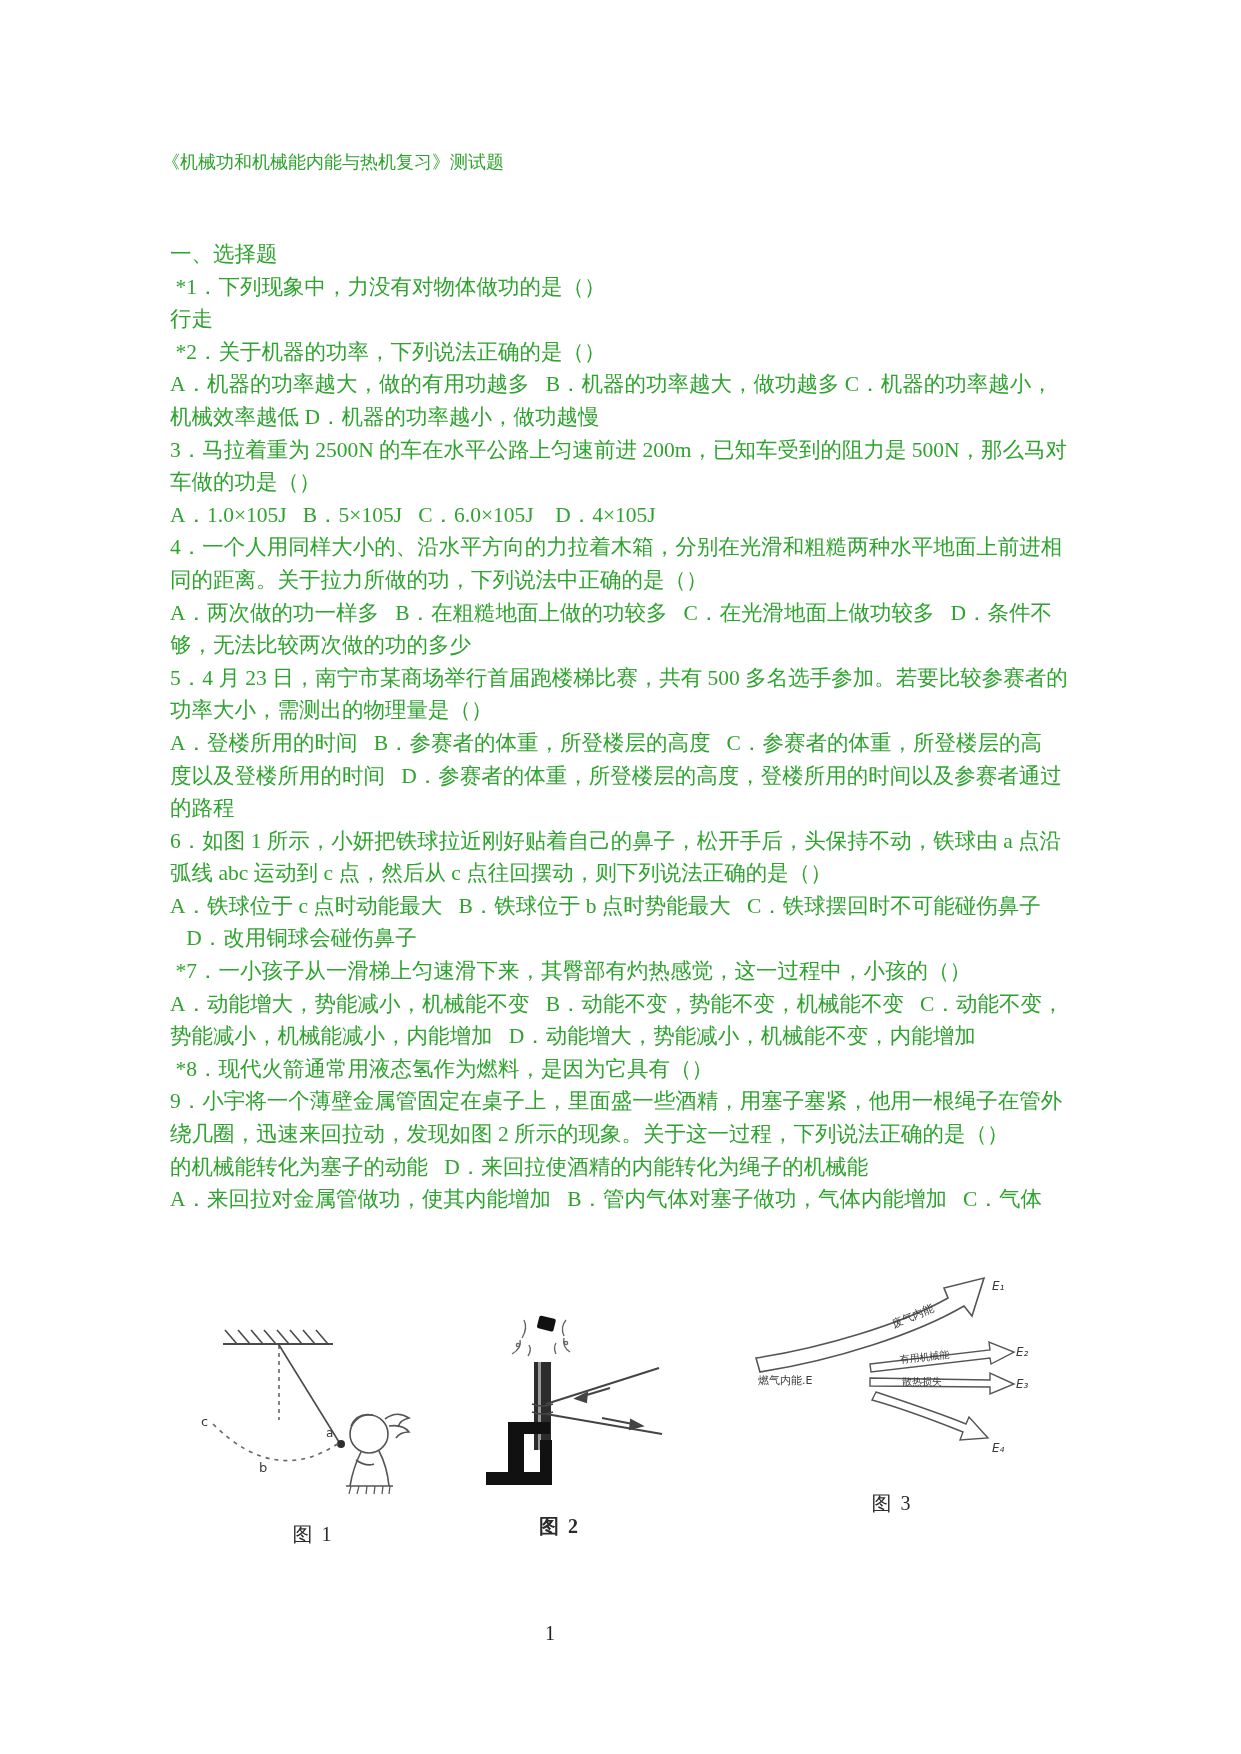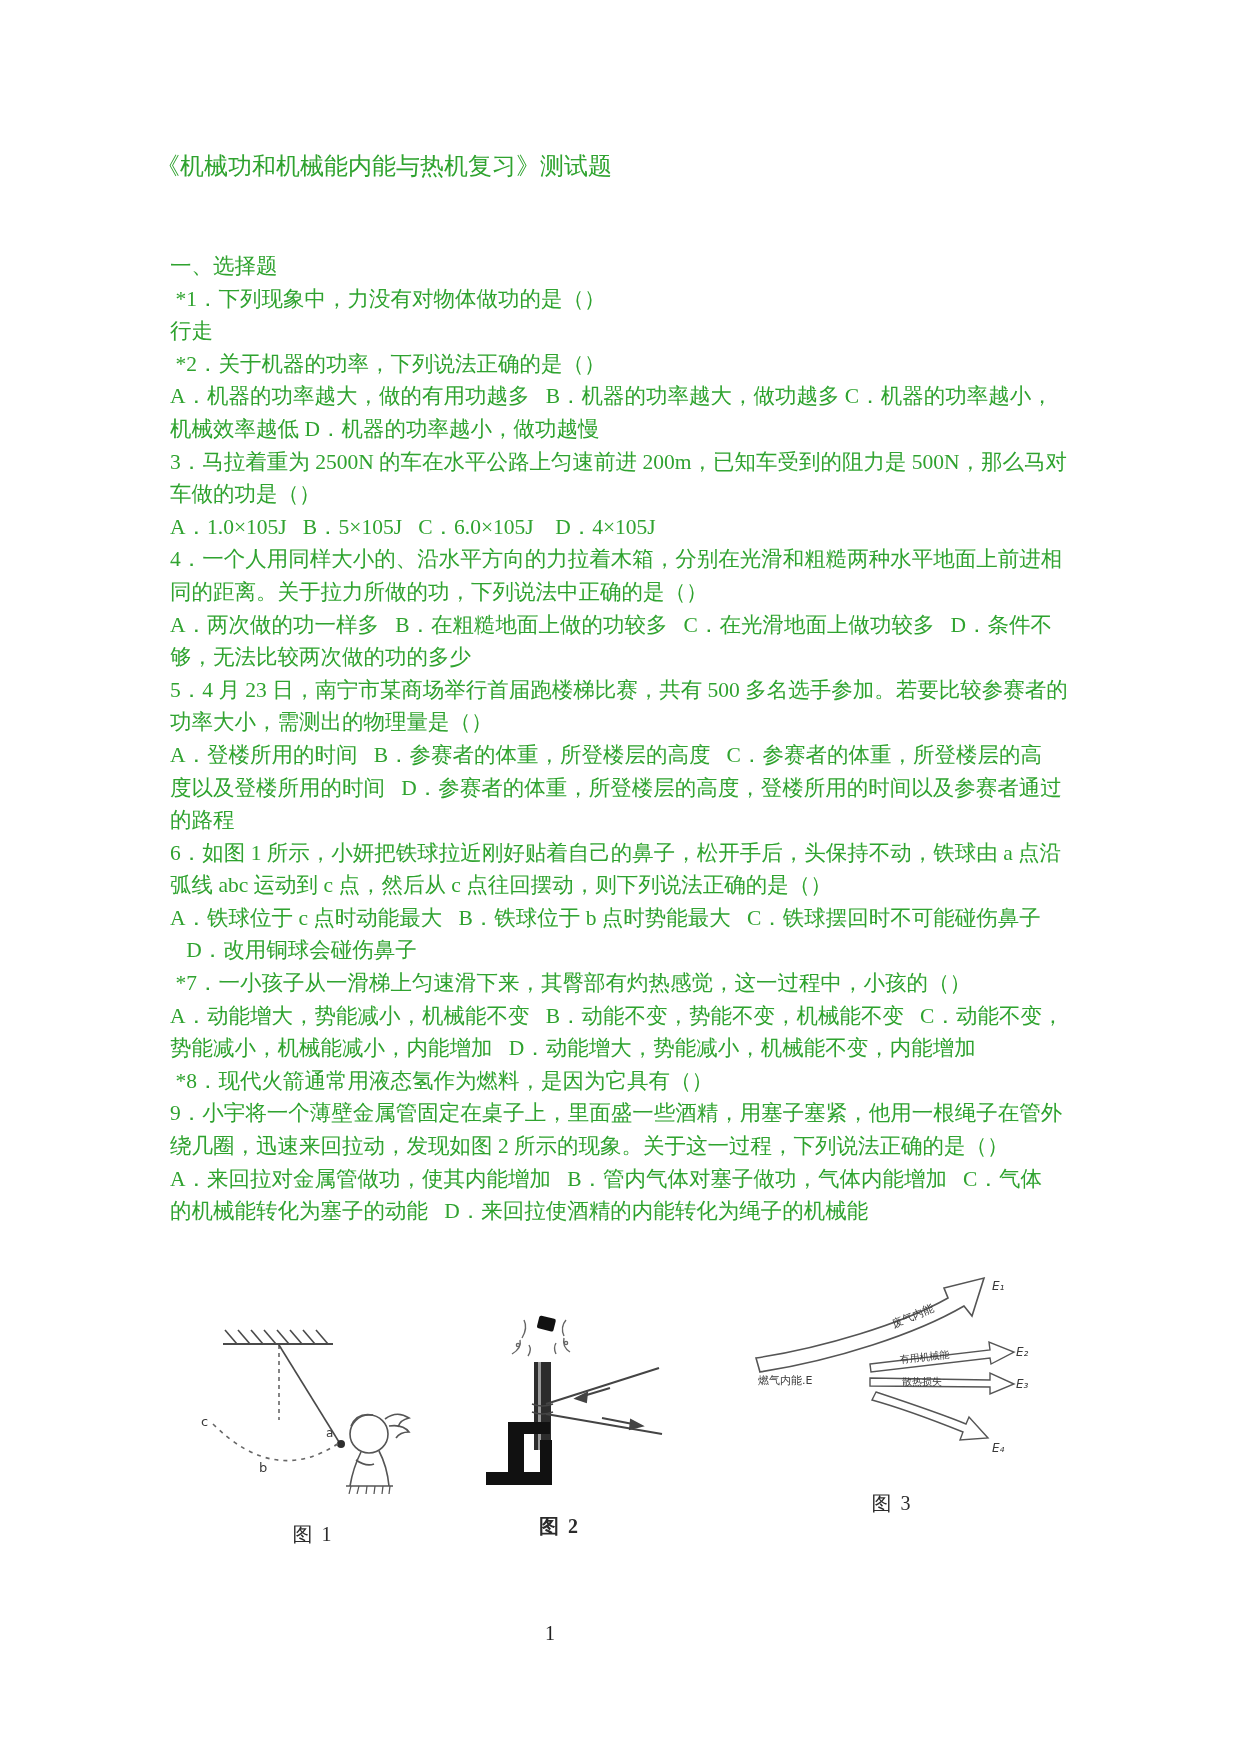--- a/index.html
+++ b/index.html
@@ -6,26 +6,26 @@
     --ink:#2fa32f;
     --sketch:#4a4a4a;
   }
   html,body{margin:0;padding:0;}
   body{
     width:1241px;height:1754px;background:#ffffff;position:relative;
     font-family:"Liberation Serif","DejaVu Serif",serif;
   }
   .page{position:absolute;left:0;top:0;width:1241px;height:1754px;background:#fff;overflow:hidden;}
   .doc-title{
-    position:absolute;left:156px;top:150px;
-    font-size:24px;color:var(--ink);white-space:pre;
+    position:absolute;left:162px;top:150px;
+    font-size:18px;color:var(--ink);white-space:pre;
   }
   .body-text{
     position:absolute;left:170px;top:238px;width:930px;
-    font-size:21.5px;line-height:32.6px;color:var(--ink);margin-top:12px;
+    font-size:21.5px;line-height:32.6px;color:var(--ink);
   }
   .tline{white-space:pre;}
   .figure{position:absolute;text-align:center;}
   .fig1{left:193px;top:1322px;width:240px;}
   .fig2{left:452px;top:1312px;width:215px;font-weight:bold;}
   .fig3{left:752px;top:1272px;width:280px;}
   .fig-caption{
     font-size:20px;color:#2b2b2b;margin-top:23px;letter-spacing:2px;
     font-family:"Liberation Serif","DejaVu Serif",serif;
   }
@@ -65,22 +65,22 @@
       <div class="tline">6．如图 1 所示，小妍把铁球拉近刚好贴着自己的鼻子，松开手后，头保持不动，铁球由 a 点沿</div>
       <div class="tline">弧线 abc 运动到 c 点，然后从 c 点往回摆动，则下列说法正确的是（）</div>
       <div class="tline">A．铁球位于 c 点时动能最大   B．铁球位于 b 点时势能最大   C．铁球摆回时不可能碰伤鼻子</div>
       <div class="tline">   D．改用铜球会碰伤鼻子</div>
       <div class="tline"> *7．一小孩子从一滑梯上匀速滑下来，其臀部有灼热感觉，这一过程中，小孩的（）</div>
       <div class="tline">A．动能增大，势能减小，机械能不变   B．动能不变，势能不变，机械能不变   C．动能不变，</div>
       <div class="tline">势能减小，机械能减小，内能增加   D．动能增大，势能减小，机械能不变，内能增加</div>
       <div class="tline"> *8．现代火箭通常用液态氢作为燃料，是因为它具有（）</div>
       <div class="tline">9．小宇将一个薄壁金属管固定在桌子上，里面盛一些酒精，用塞子塞紧，他用一根绳子在管外</div>
       <div class="tline">绕几圈，迅速来回拉动，发现如图 2 所示的现象。关于这一过程，下列说法正确的是（）</div>
+      <div class="tline">的机械能转化为塞子的动能   D．来回拉使酒精的内能转化为绳子的机械能</div>
       <div class="tline">A．来回拉对金属管做功，使其内能增加   B．管内气体对塞子做功，气体内能增加   C．气体</div>
-      <div class="tline">的机械能转化为塞子的动能   D．来回拉使酒精的内能转化为绳子的机械能</div>
     </div>
 
   <div class="figure fig1">
     <svg viewBox="0 0 240 172" width="240" height="172" xmlns="http://www.w3.org/2000/svg">
 
       <line x1="30" y1="22" x2="140" y2="22" stroke="#4a4a4a" stroke-width="2"></line>
       <g stroke="#4a4a4a" stroke-width="1.6">
         <line x1="44" y1="22" x2="32" y2="8"></line>
           <line x1="57" y1="22" x2="45" y2="8"></line>
         <line x1="70" y1="22" x2="58" y2="8"></line>

